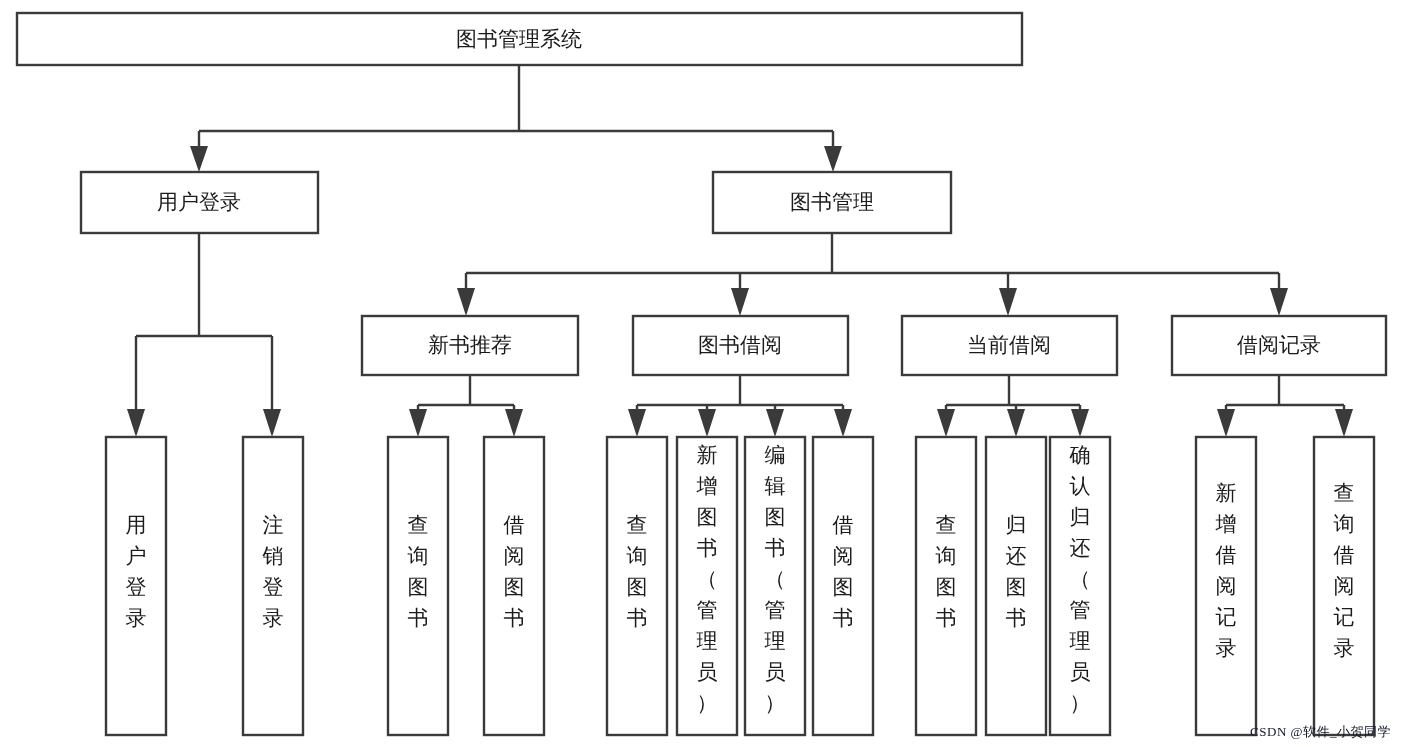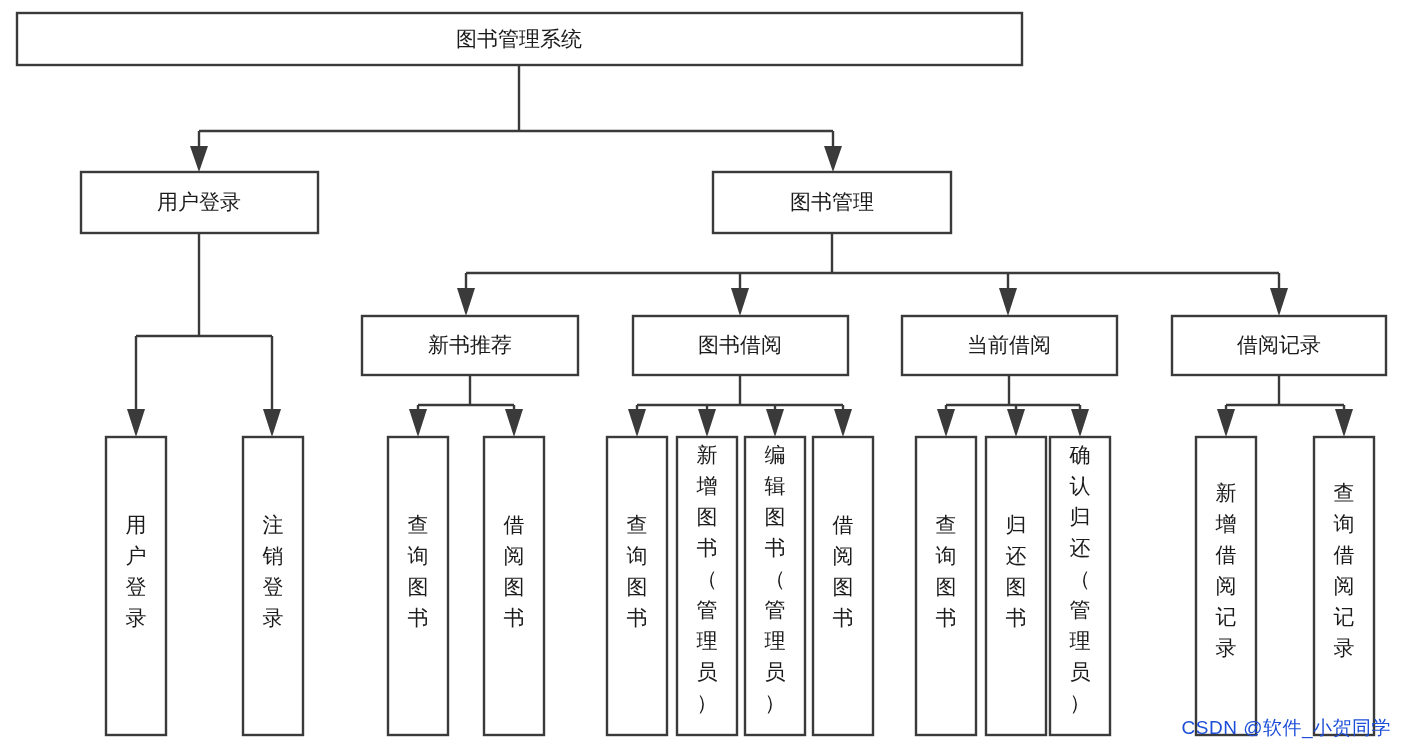--- a/index.html
+++ b/index.html
@@ -52,23 +52,23 @@
   .vert-label {
     fill: #1b1b1b;
     font-family: "DejaVu Sans", "Liberation Sans", sans-serif;
     font-size: 21px;
     text-anchor: middle;
   }
   .watermark {
     position: absolute;
     right: 14px;
     bottom: 6px;
-    color: #1d4ed8;
-    font-size: 19px;
-    font-family: Liberation Sans, sans-serif;
+    color: #0f172a;
+    font-size: 13px;
+    font-family: Liberation Serif, serif;
     letter-spacing: 0.5px;
     white-space: nowrap;
     pointer-events: none;
   }
 </style>
 </head>
 <body>
 
 <div id="diagram-root">
 

